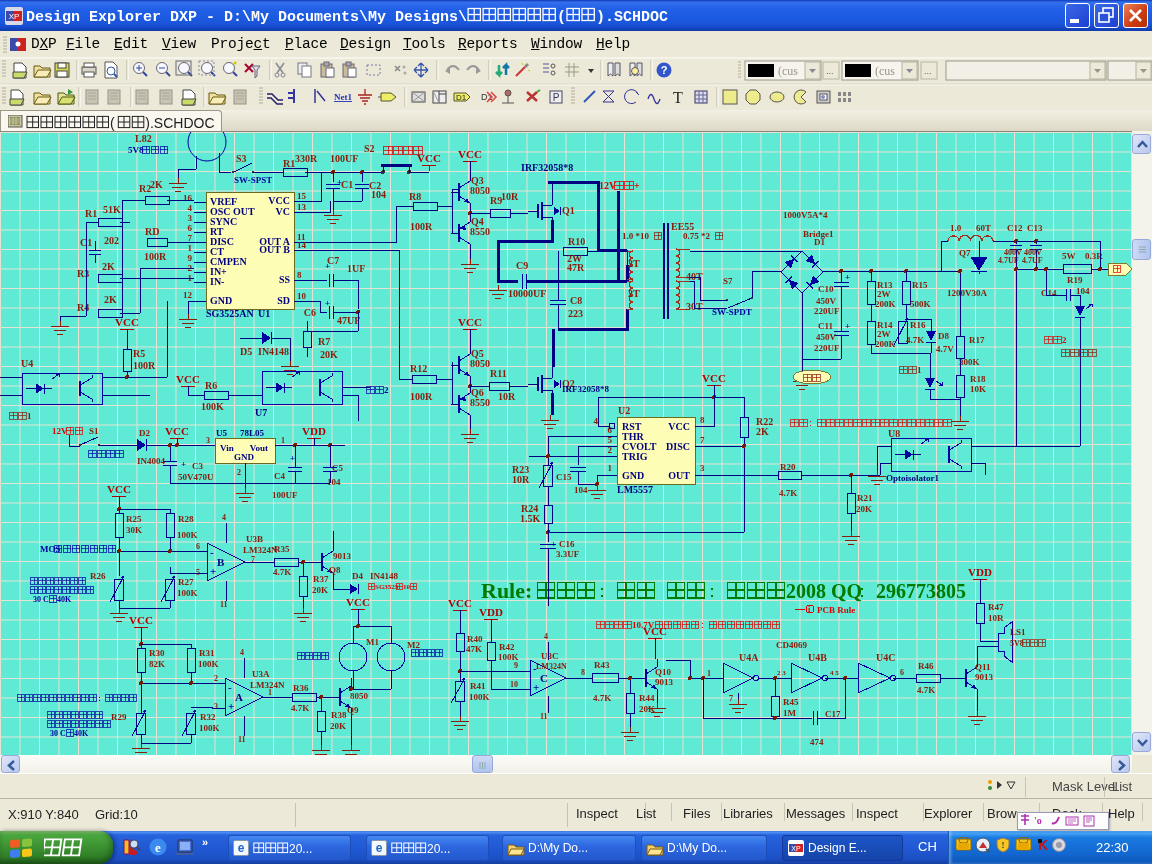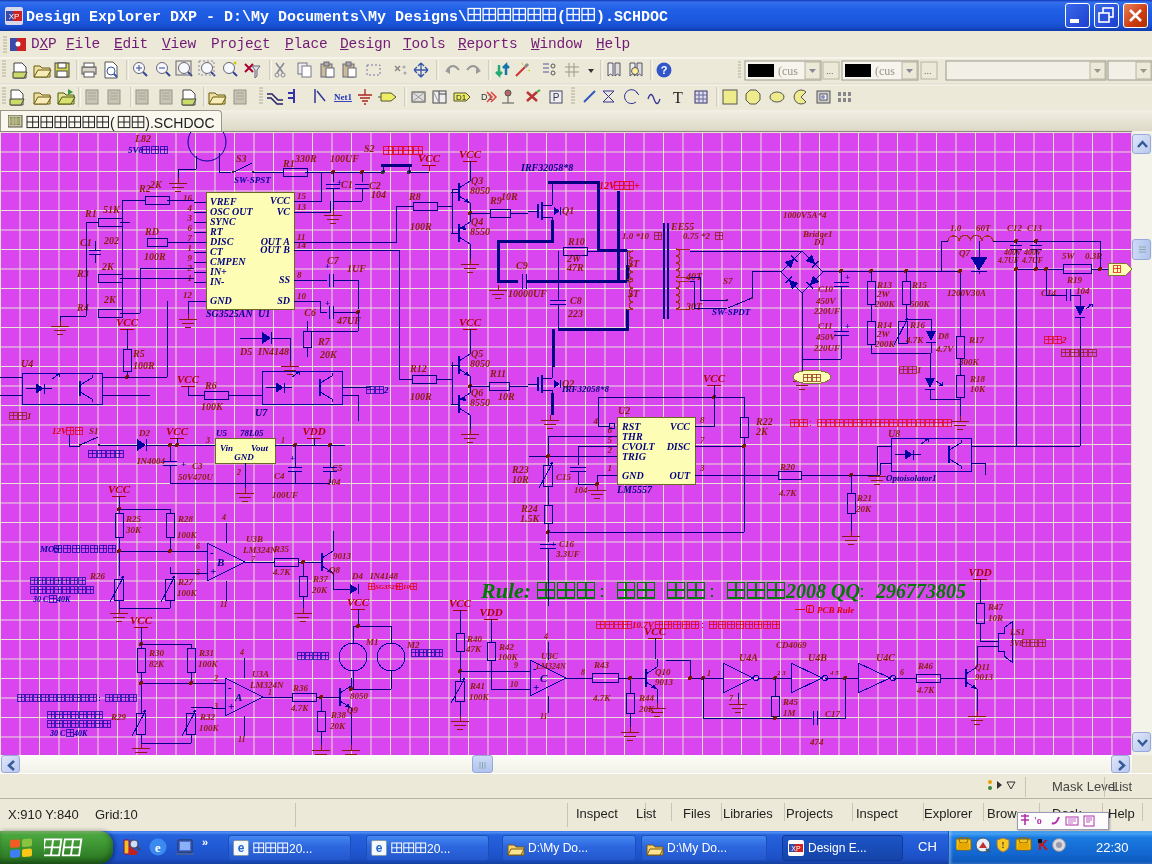--- a/index.html
+++ b/index.html
@@ -1,22 +1,22 @@
 <!DOCTYPE html>
 <html><head><meta charset="utf-8"><style>
 * { margin:0; padding:0; box-sizing:border-box; }
 body { width:1152px; height:864px; overflow:hidden; position:relative; font-family:"Liberation Sans",sans-serif; background:#ece9d8; }
 #title { position:absolute; left:0; top:0; width:1152px; height:31px;
   background:linear-gradient(180deg,#1238b8 0%,#3570ec 7%,#2b68ea 16%,#2160e6 30%,#1c5ae2 55%,#1a55da 75%,#164acc 88%,#0f3aa8 100%); }
 .wbtn { position:absolute; top:3px; width:25px; height:25px; border:1px solid #fff; border-radius:3px; }
-#menubar { position:absolute; left:0; top:31px; width:1152px; height:27px; background:#ece9d8; font-family:"Liberation Mono",monospace; font-size:14.5px; letter-spacing:-0.2px; color:#701a75; }
+#menubar { position:absolute; left:0; top:31px; width:1152px; height:27px; background:#ece9d8; font-family:"Liberation Mono",monospace; font-size:14.5px; letter-spacing:-0.2px; color:#000000; }
 #tb1 { position:absolute; left:0; top:0px; width:1152px; height:864px; pointer-events:none; }
 #tabrow { position:absolute; left:0; top:110px; width:1152px; height:21px; background:linear-gradient(180deg,#f2efe4,#ddd8c6); }
 #tab { position:absolute; left:0; top:0; width:222px; height:21px; background:#f9f7ee; border:1px solid #9a968a; border-bottom:none; border-radius:0 4px 0 0; font-size:13px; color:#222; }
-#canvas { position:absolute; left:0; top:131px; width:1132px; height:624px; background:#d946ef; border-top:1px solid #8a887e;font-style:italic; }
+#canvas { position:absolute; left:0; top:131px; width:1132px; height:624px; background:#5eead4; border-top:1px solid #8a887e; }
 #vscroll { position:absolute; left:1132px; top:131px; width:20px; height:624px; background:#f3f3ea; }
 #hscroll { position:absolute; left:0; top:755px; width:1132px; height:18px; background:linear-gradient(180deg,#fcfcf8,#f2f1e8); }
 .sbtn { position:absolute; width:19px; height:18px; background:linear-gradient(135deg,#e0e6f8,#b8c8ee); border:1px solid #98a8d8; border-radius:3px; }
 .sbtn svg { position:absolute; left:3px; top:3px; }
 #maskrow { position:absolute; left:0; top:773px; width:1152px; height:25px; background:#ece9d8; border-top:1px solid #fff; font-size:13px; color:#444; }
 #status { position:absolute; left:0; top:798px; width:1152px; height:33px; background:#ece9d8; border-top:1px solid #b8b4a4; font-size:13px; color:#222;text-align:center; }
 #taskbar { position:absolute; left:0; top:831px; width:1152px; height:33px;
   background:linear-gradient(180deg,#3a77e8 0%,#4e8df5 4%,#2663dc 12%,#2058d2 55%,#1c4fc4 85%,#15409f 100%); }
 #start { position:absolute; left:0; top:0; width:113px; height:33px; border-radius:0 14px 14px 0;
   background:linear-gradient(180deg,#7eba6c 0%,#4aa73e 12%,#3d9432 45%,#2f7d26 80%,#255e1e 100%);
@@ -2272,21 +2272,21 @@
   <span style="position:absolute;left:295px;top:4px;width:1px;height:24px;background:#c8c4b4"></span>
   <span style="position:absolute;left:567px;top:4px;width:1px;height:24px;background:#c8c4b4"></span>
   <span style="position:absolute;left:576px;top:7px">Inspect</span>
     <span style="position:absolute;left:645px;top:4px;width:1px;height:18px;background:#c8c4b4"></span>
     <span style="position:absolute;left:636px;top:7px">List</span>
     <span style="position:absolute;left:671px;top:4px;width:1px;height:18px;background:#c8c4b4"></span>
     <span style="position:absolute;left:683px;top:7px">Files</span>
     <span style="position:absolute;left:721px;top:4px;width:1px;height:18px;background:#c8c4b4"></span>
     <span style="position:absolute;left:723px;top:7px">Libraries</span>
     <span style="position:absolute;left:784px;top:4px;width:1px;height:18px;background:#c8c4b4"></span>
-    <span style="position:absolute;left:786px;top:7px">Projects</span>
+    <span style="position:absolute;left:786px;top:7px">Messages</span>
     <span style="position:absolute;left:852px;top:4px;width:1px;height:18px;background:#c8c4b4"></span>
     <span style="position:absolute;left:856px;top:7px">Inspect</span>
     <span style="position:absolute;left:923px;top:4px;width:1px;height:18px;background:#c8c4b4"></span>
     <span style="position:absolute;left:924px;top:7px">Explorer</span>
     <span style="position:absolute;left:983px;top:4px;width:1px;height:18px;background:#c8c4b4"></span>
     <span style="position:absolute;left:987px;top:7px">Brow</span>
     <span style="position:absolute;left:1039px;top:4px;width:1px;height:18px;background:#c8c4b4"></span>
     <span style="position:absolute;left:1052px;top:7px">Dock</span>
     <span style="position:absolute;left:1102px;top:4px;width:1px;height:18px;background:#c8c4b4"></span>
     <span style="position:absolute;left:1108px;top:7px">Help</span>

